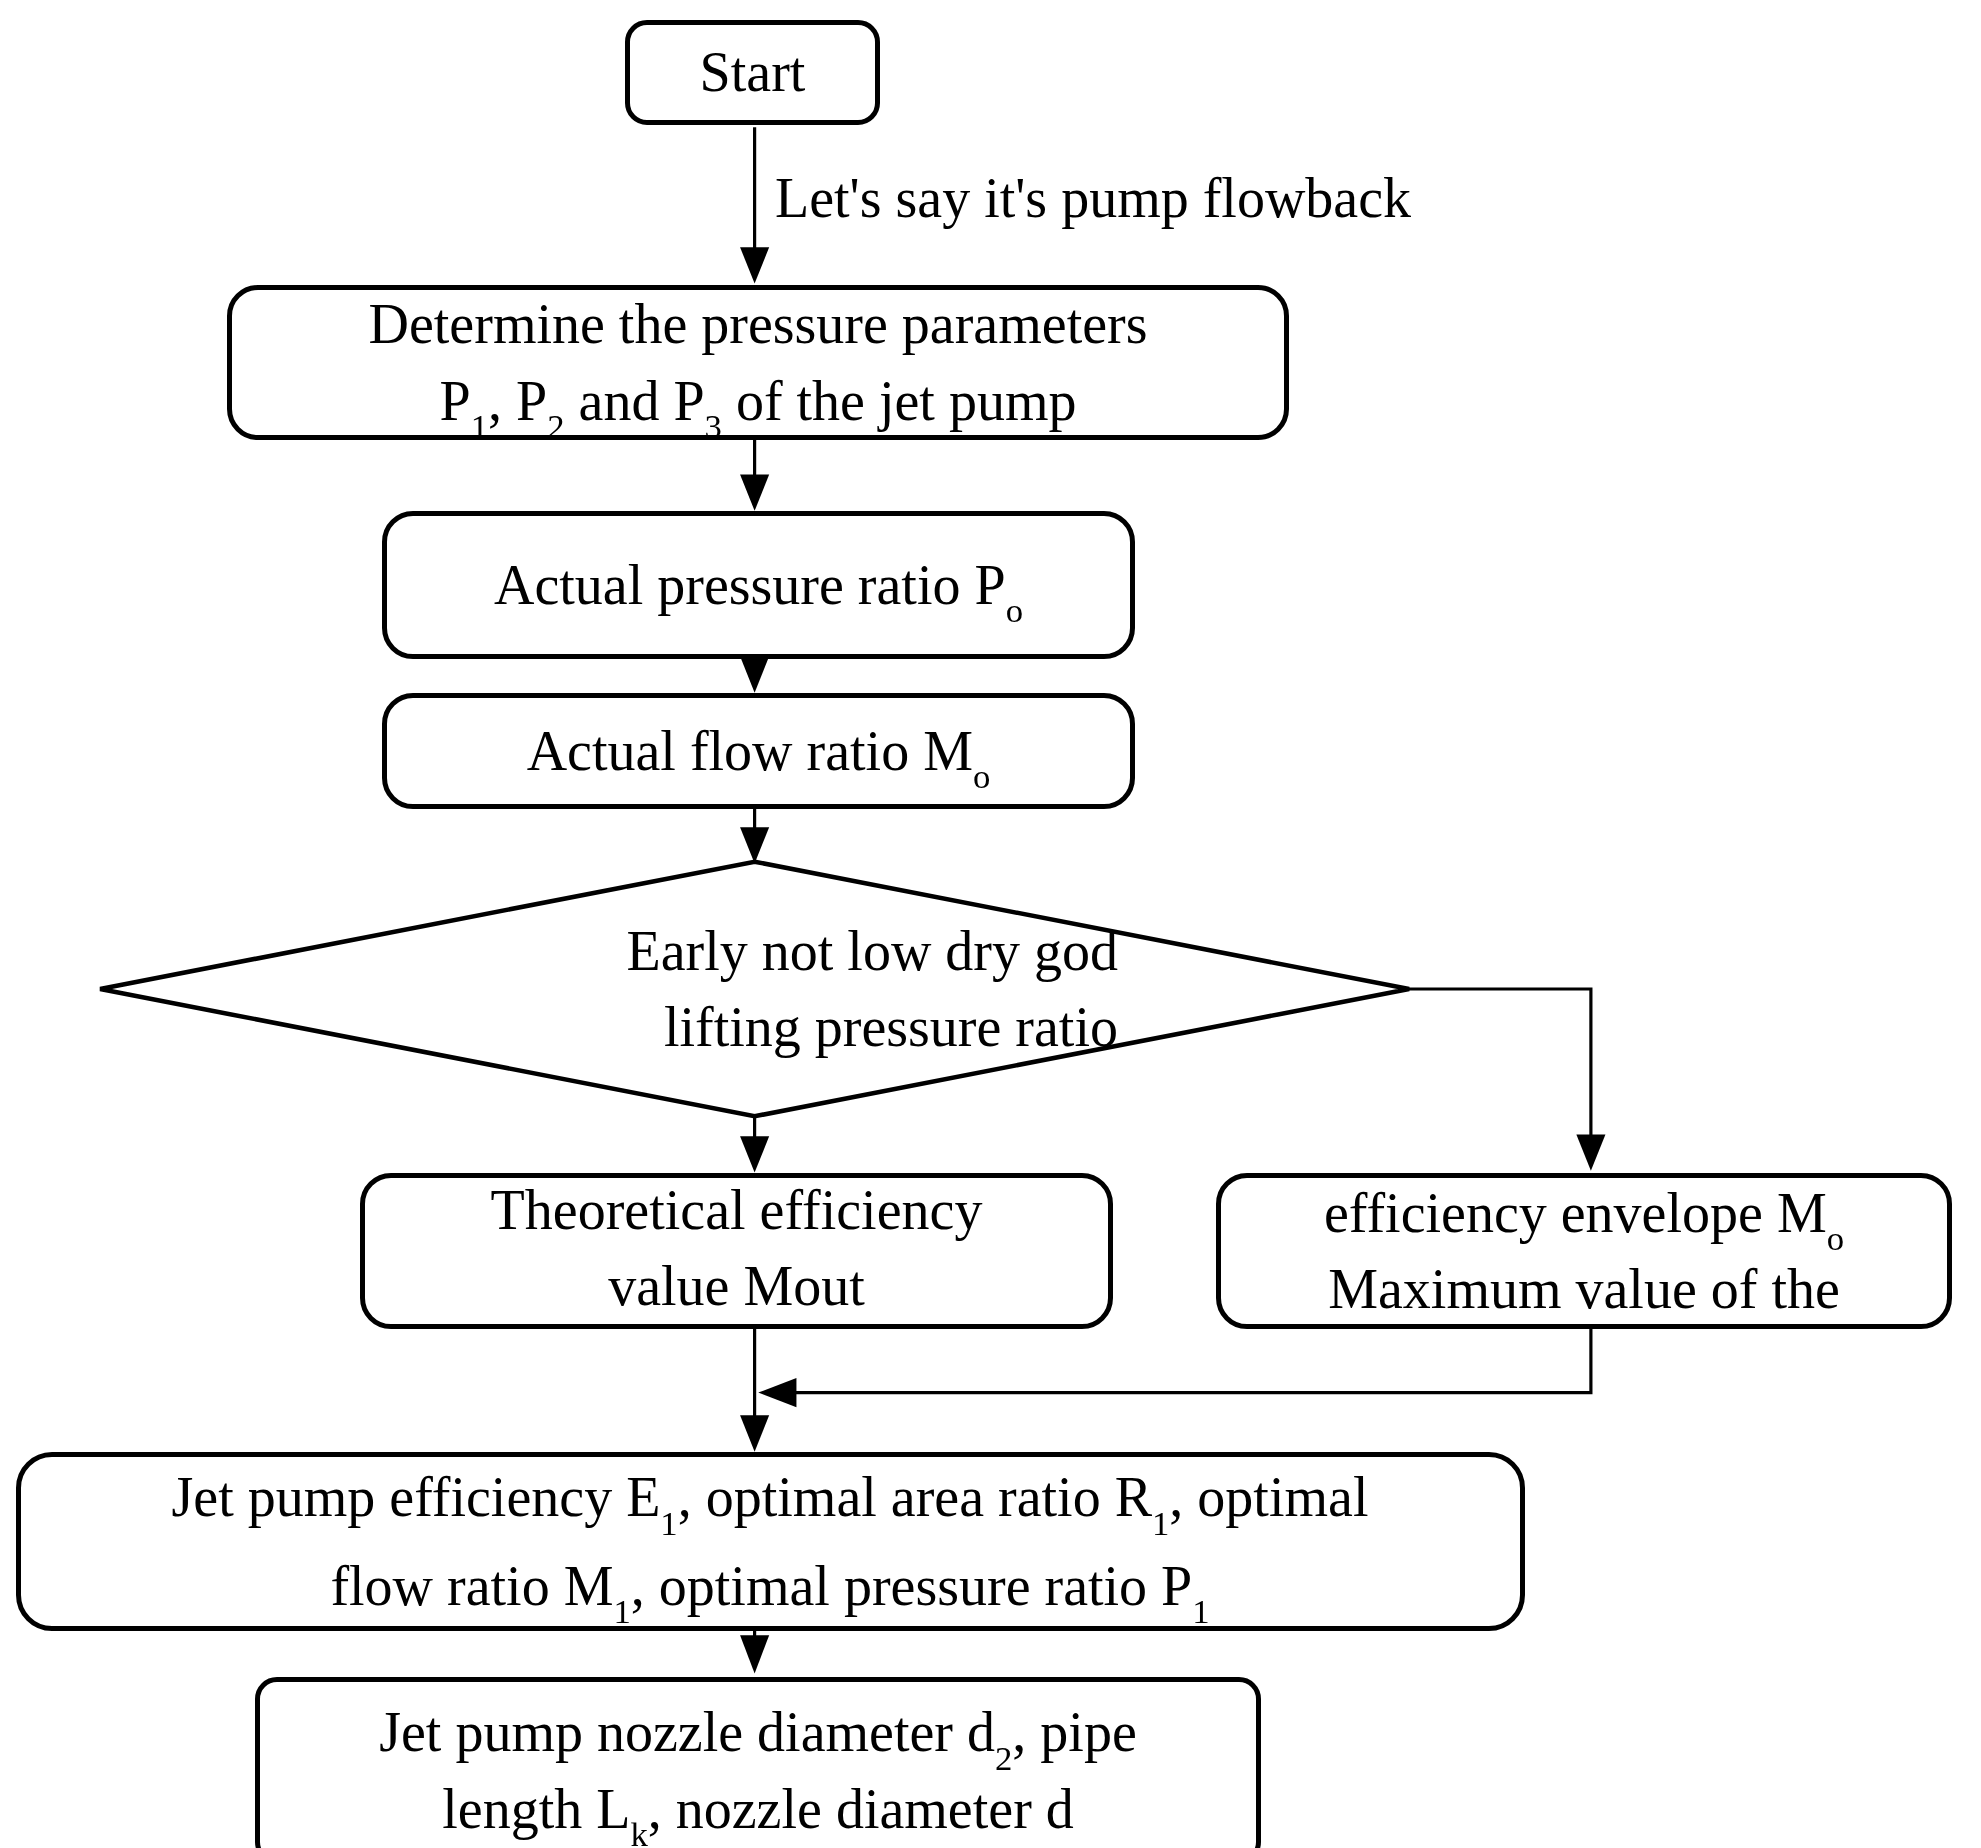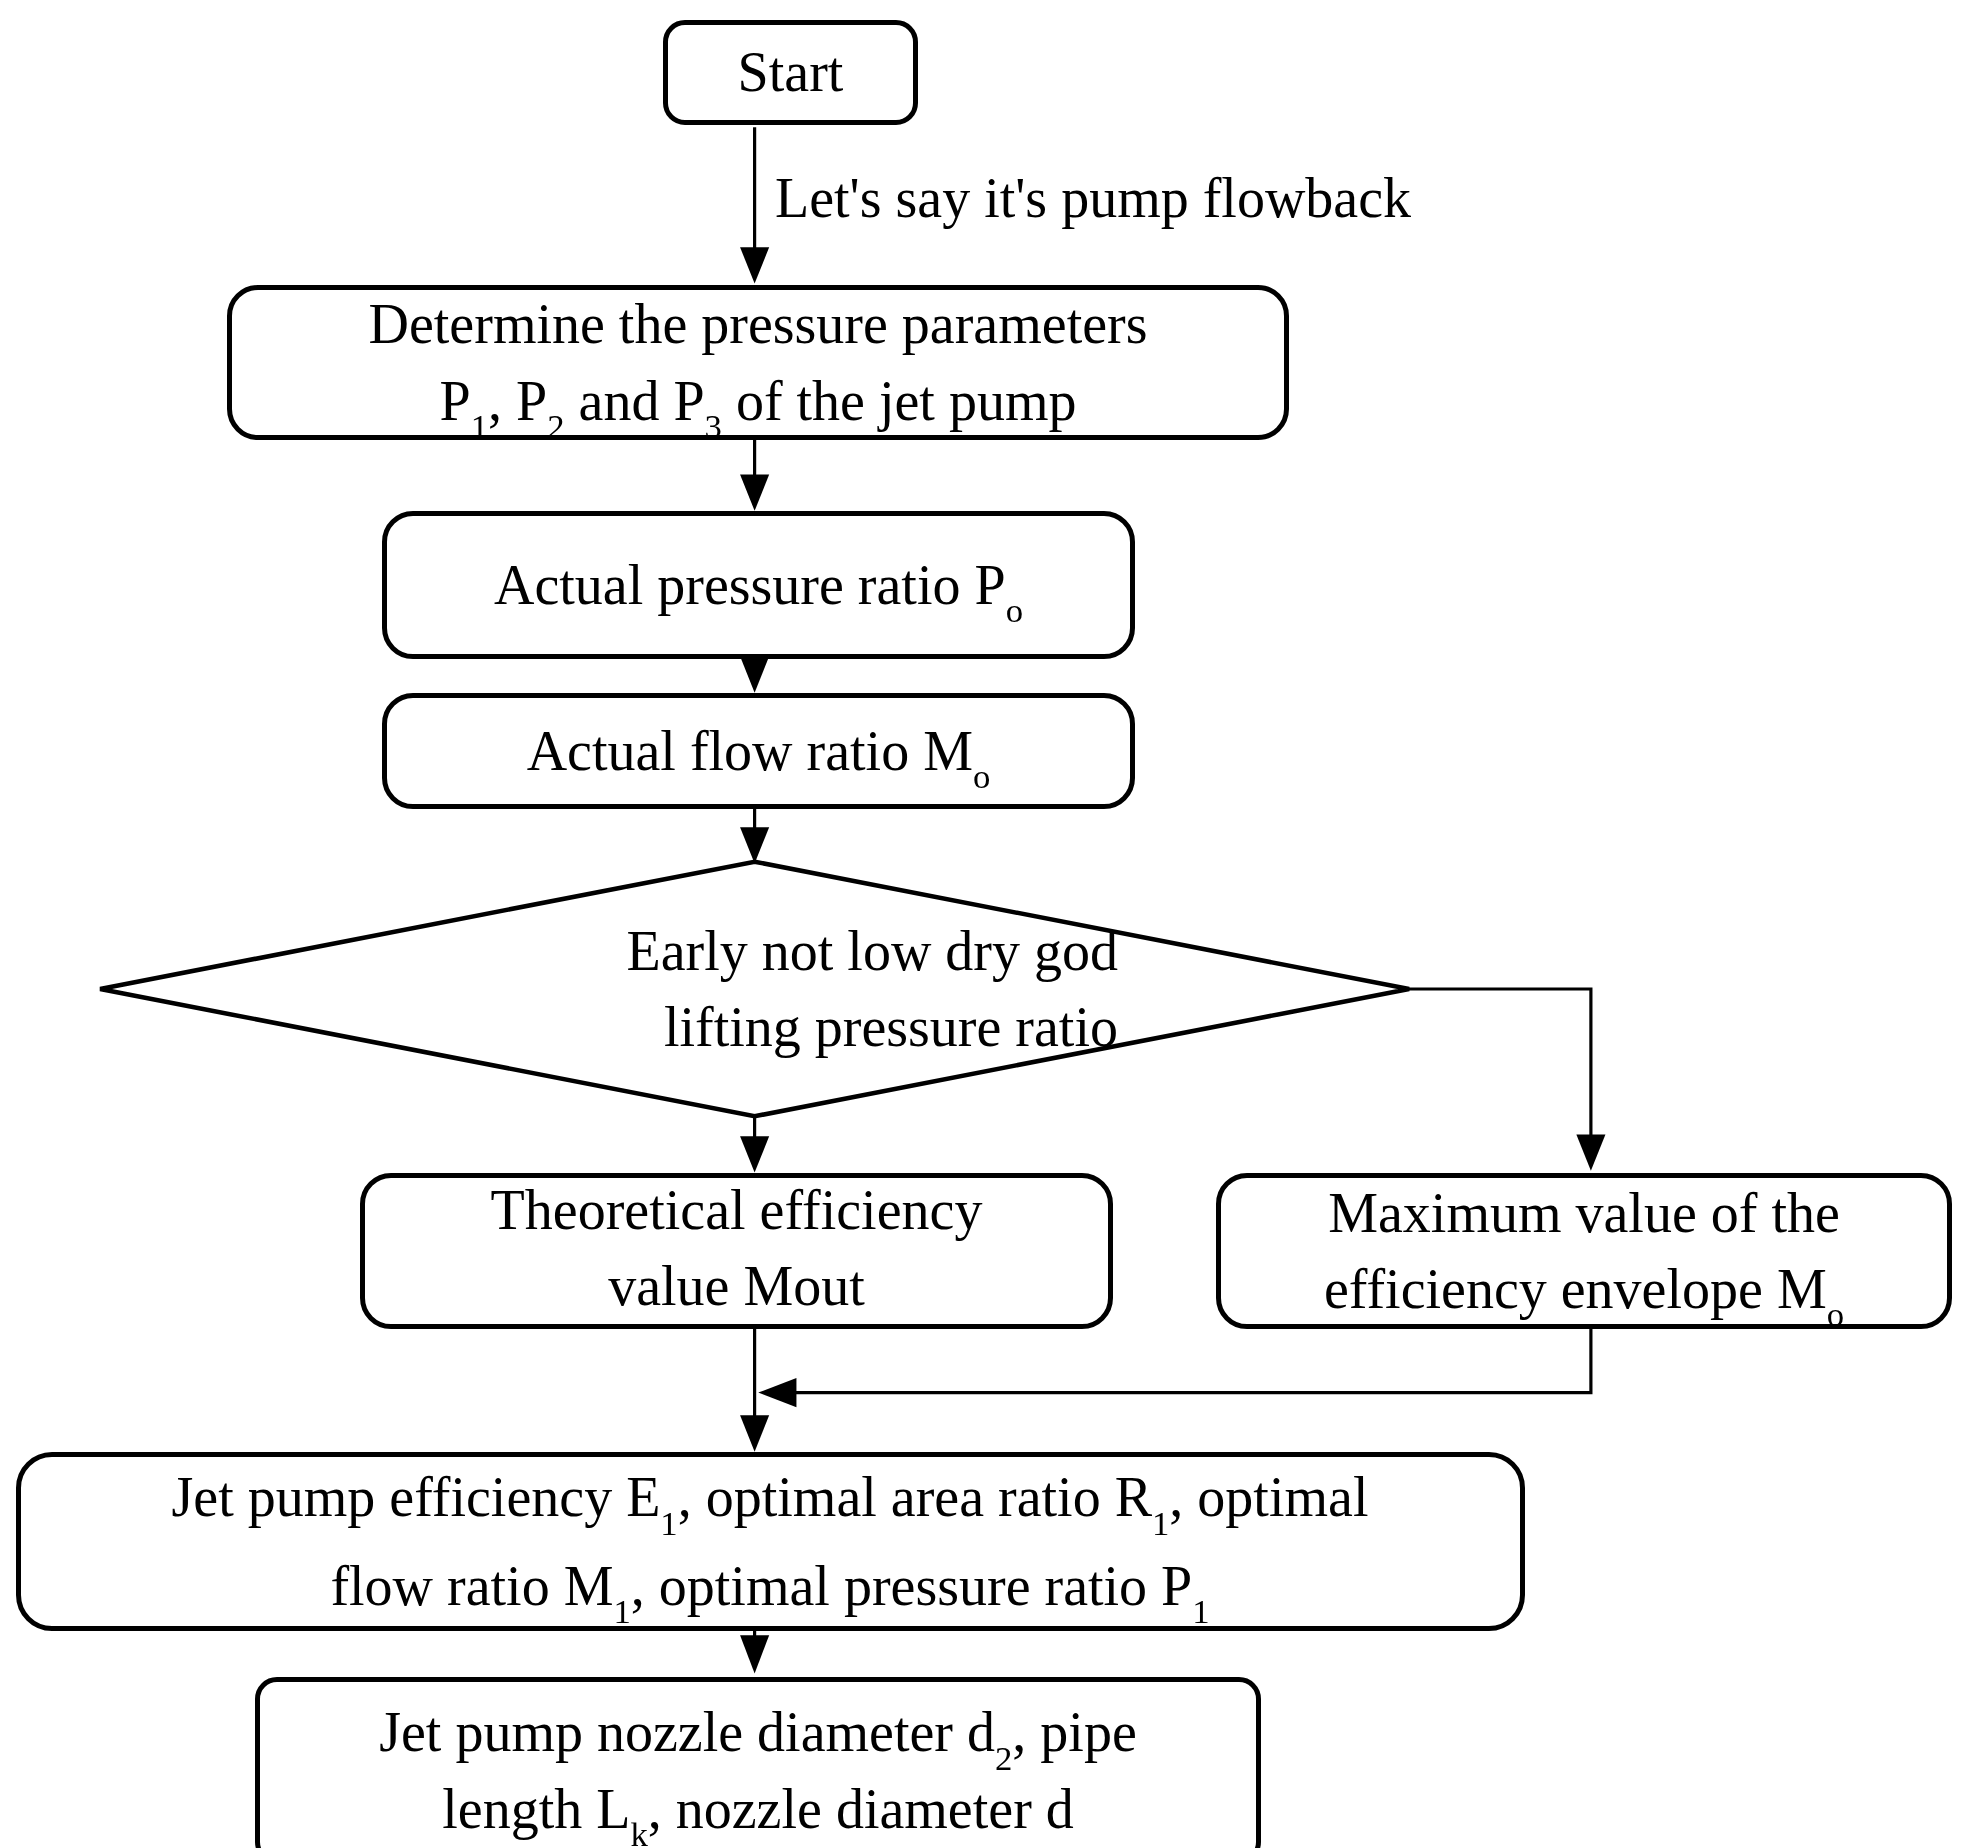--- a/index.html
+++ b/index.html
@@ -107,21 +107,21 @@
     <line x1="830" y1="1462" x2="830" y2="1559"></line>
     <polygon class="arrowhead" points="814,1557 846,1557 830,1597"></polygon>
 
     <polyline points="1750,1462 1750,1532 874,1532"></polyline>
     <polygon class="arrowhead" points="876,1516 876,1548 834,1532"></polygon>
 
     <line x1="830" y1="1794" x2="830" y2="1801"></line>
     <polygon class="arrowhead" points="814,1799 846,1799 830,1841"></polygon>
   </svg>
 
-  <div class="node" style="left:625px;top:20px;width:255px;height:105px;border-radius:22px;margin-left:38px;">
+  <div class="node" style="left:625px;top:20px;width:255px;height:105px;border-radius:22px;">
     <div class="tline">Start</div>
   </div>
 
   <div class="edge-label" style="left:775px;top:160px;height:76px;">Let's say it's pump flowback</div>
 
   <div class="node" style="left:227px;top:285px;width:1062px;height:155px;">
     <div class="tline">Determine the pressure parameters</div>
     <div class="tline">P<sub>1</sub>, P<sub>2</sub> and P<sub>3</sub> of the jet pump</div>
   </div>
 
@@ -137,22 +137,22 @@
     <div class="tline">Early not low dry god</div>
     <div class="tline">lifting pressure ratio</div>
   </div>
 
   <div class="node" style="left:360px;top:1173px;width:753px;height:156px;justify-content:flex-end;">
     <div class="tline">Theoretical efficiency</div>
     <div class="tline">value Mout</div>
   </div>
 
   <div class="node" style="left:1216px;top:1173px;width:736px;height:156px;">
+    <div class="tline">efficiency envelope M<sub>o</sub></div>
     <div class="tline">Maximum value of the</div>
-    <div class="tline">efficiency envelope M<sub>o</sub></div>
   </div>
 
   <div class="node" style="left:15.5px;top:1452px;width:1509px;height:179px;border-radius:36px;gap:12px;">
     <div class="tline">Jet pump efficiency E<sub>1</sub>, optimal area ratio R<sub>1</sub>, optimal</div>
     <div class="tline">flow ratio M<sub>1</sub>, optimal pressure ratio P<sub>1</sub></div>
   </div>
 
   <div class="node" style="left:255px;top:1677px;width:1006px;height:187px;border-radius:22px;">
     <div class="tline">Jet pump nozzle diameter d<sub>2</sub>, pipe</div>
     <div class="tline">length L<sub>k</sub>, nozzle diameter d</div>

